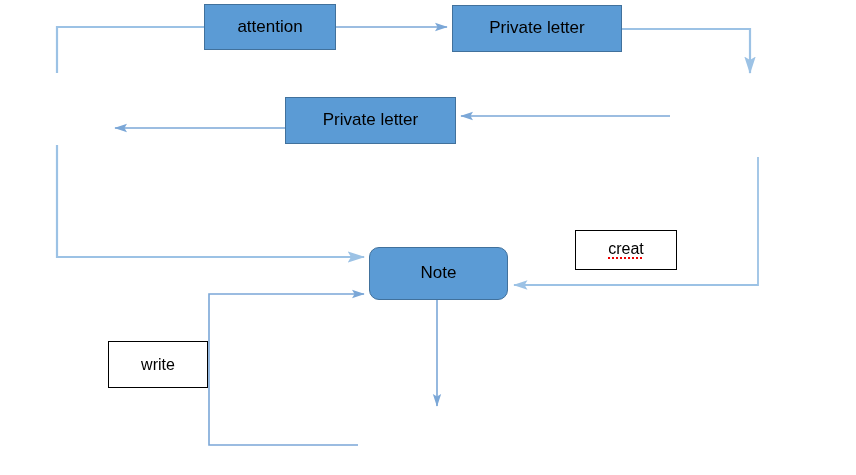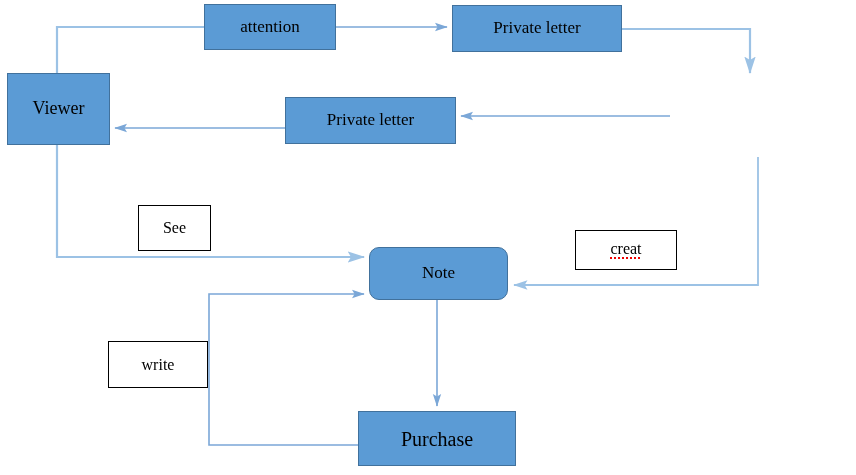--- a/index.html
+++ b/index.html
@@ -1,21 +1,21 @@
 <!DOCTYPE html>
 <html><head>
 <meta charset="utf-8">
 <style>
   html,body{margin:0;padding:0;}
   body{
     width:856px;height:475px;background:#ffffff;
     font-family:"Liberation Sans","DejaVu Sans",sans-serif;
     overflow:hidden;position:relative;
   }
-  #canvas{position:relative;width:856px;height:430px;font-family:Liberation Serif, serif;}
+  #canvas{position:relative;width:856px;height:430px;}
   svg#wires{position:absolute;left:0;top:0;width:856px;height:475px;}
   .node{
     position:absolute;box-sizing:border-box;
     display:flex;align-items:center;justify-content:center;
     color:#000;line-height:1.1;text-align:center;
     white-space:nowrap;
   }
   .filled{
     background:#5B9BD5;border:1px solid #41719C;
   }
@@ -61,34 +61,25 @@
 
     <path d="M358,445 L209,445 L209,294 L364,294" fill="none" stroke="#7BA7D7" stroke-width="1.6" marker-end="url(#ah)"></path>
   </svg>
 
 <div class="node filled" style="left: 204px; top: 4px; width: 132px; height: 46px; font-size: 17px; background: rgb(91, 155, 213); border-color: rgb(65, 113, 156);">
       <span>attention</span>
     </div>
     <div class="node filled" style="left: 452px; top: 5px; width: 170px; height: 47px; font-size: 17px; background: rgb(91, 155, 213); border-color: rgb(65, 113, 156);">
       <span>Private letter</span>
     </div>
-    <div class="node filled" style="left: 7px; top: 73px; width: 103px; height: 72px; font-size: 18px; background: rgb(91, 155, 213); border-color: rgb(65, 113, 156);">
-      <span>Viewer</span>
-    </div>
     <div class="node filled" style="left: 285px; top: 97px; width: 171px; height: 47px; font-size: 17px; background: rgb(91, 155, 213); border-color: rgb(65, 113, 156);">
       <span>Private letter</span>
     </div>
     <div class="node filled" style="left: 369px; top: 247px; width: 139px; height: 53px; font-size: 17px; background: rgb(91, 155, 213); border-color: rgb(65, 113, 156); border-radius: 10px;">
       <span>Note</span>
-    </div>
-    <div class="node filled" style="left: 358px; top: 411px; width: 158px; height: 55px; font-size: 20px; background: rgb(91, 155, 213); border-color: rgb(65, 113, 156);">
-      <span>Purchase</span>
-    </div>
-    <div class="node plain" style="left: 138px; top: 205px; width: 73px; height: 46px; font-size: 16px; background: rgb(255, 255, 255); border-color: rgb(0, 0, 0);">
-      <span>See</span>
     </div>
     <div class="node plain" style="left: 108px; top: 341px; width: 100px; height: 47px; font-size: 16px; background: rgb(255, 255, 255); border-color: rgb(0, 0, 0);">
       <span>write</span>
     </div>
     <div class="node plain" style="left: 575px; top: 230px; width: 102px; height: 40px; font-size: 16px; background: rgb(255, 255, 255); border-color: rgb(0, 0, 0);">
       <span class="spell">creat</span>
     </div>
   </div>
 
 </body></html>

